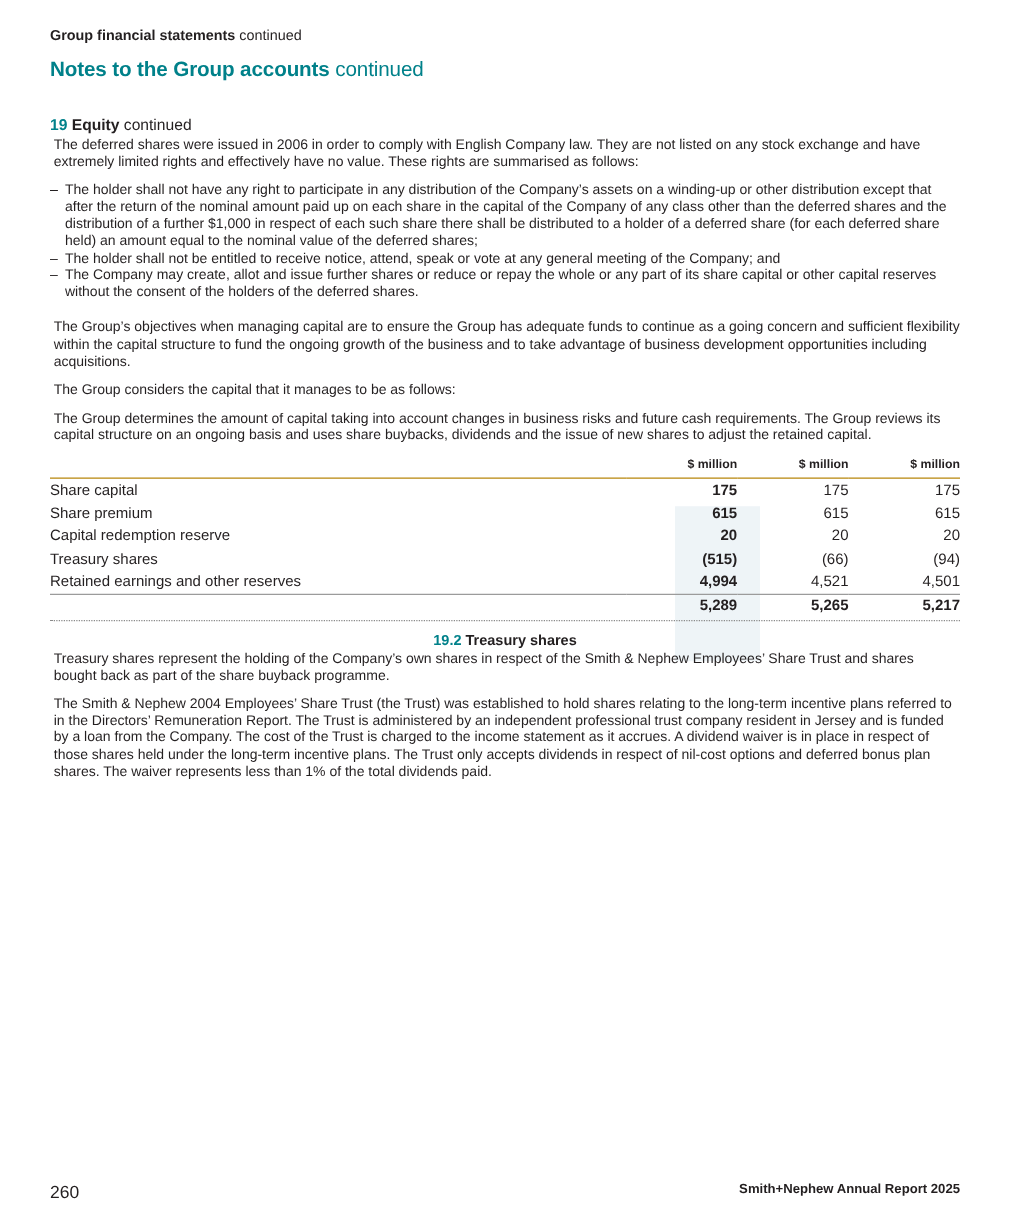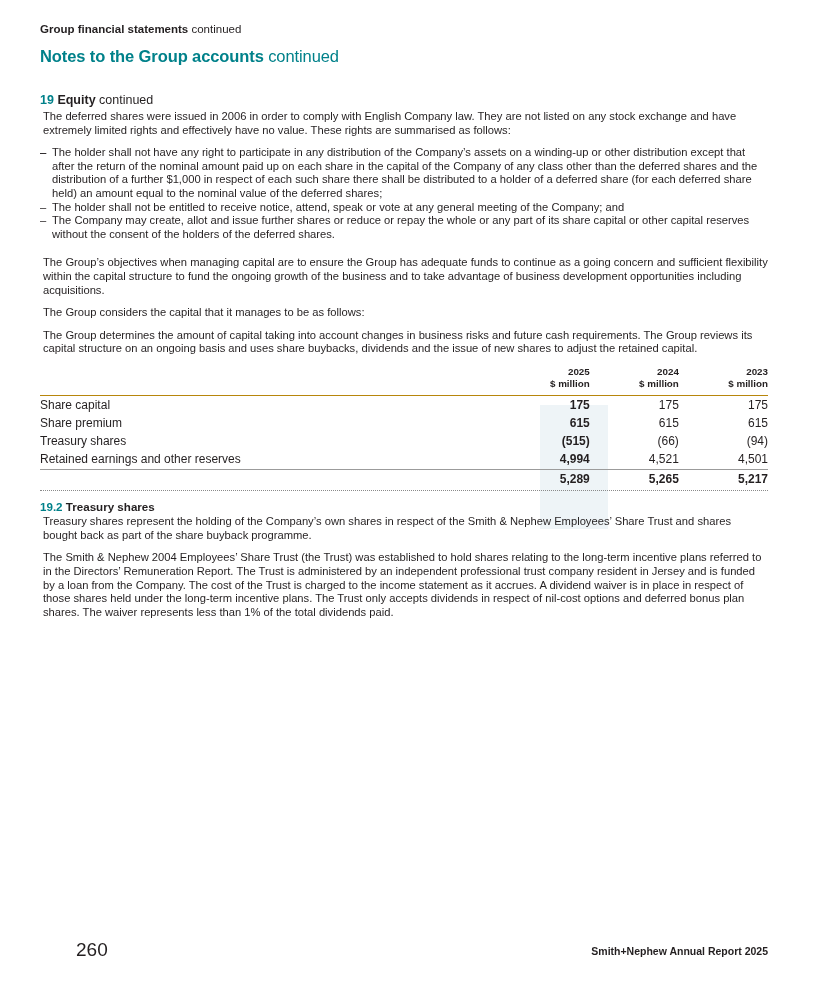--- a/index.html
+++ b/index.html
@@ -148,31 +148,31 @@
     margin-top: 2px;
     border-top: 1px dotted #8a8a8a;
     width: 728px;
   }
 
   .sub-heading {
     font-size: 11.6px;
     line-height: 15px;
     font-weight: bold;
     margin: 8px 0 1px 0;
+    text-align: center;
   }
   .sub-heading .num { font-weight: bold; color: #00818a; }
 
   
   .page-number {
     position: absolute;
     left: 40px;
     bottom: 22px;
-    font-size: 19px;
-    color: #231f20;
-    margin-left: 36px;
+    font-size: 14px;
+    color: #231f20;
   }
   .footer-right {
     position: absolute;
     right: 58px;
     bottom: 26px;
     font-size: 10.5px;
     color: #231f20;
   }
   .footer-right .brand { font-weight: bold; }
   .footer-right .rest { font-weight: bold; }
@@ -217,26 +217,20 @@
     <table class="cap-table">
       <colgroup>
         <col class="c-label">
         <col class="c-num">
         <col class="c-num">
         <col class="c-num">
       </colgroup>
       <thead>
         <tr>
           <th class="label-h"></th>
-          <th>2025</th>
-          <th>2024</th>
-          <th>2023</th>
-        </tr>
-        <tr>
-          <th class="label-h"></th>
           <th>$ million</th>
           <th>$ million</th>
           <th>$ million</th>
         </tr>
         <tr class="rule">
           <th></th>
           <th></th>
           <th></th>
           <th></th>
         </tr>
@@ -246,20 +240,26 @@
           <td class="label">Share capital</td>
           <td class="cur">175</td>
           <td>175</td>
           <td>175</td>
         </tr>
         <tr>
           <td class="label">Share premium</td>
           <td class="cur">615</td>
           <td>615</td>
           <td>615</td>
+        </tr>
+        <tr>
+          <td class="label">Capital redemption reserve</td>
+          <td class="cur">20</td>
+          <td>20</td>
+          <td>20</td>
         </tr>
         <tr>
           <td class="label">Treasury shares</td>
           <td class="cur">(515)</td>
           <td>(66)</td>
           <td>(94)</td>
         </tr>
         <tr class="before-total">
           <td class="label">Retained earnings and other reserves</td>
           <td class="cur">4,994</td>

